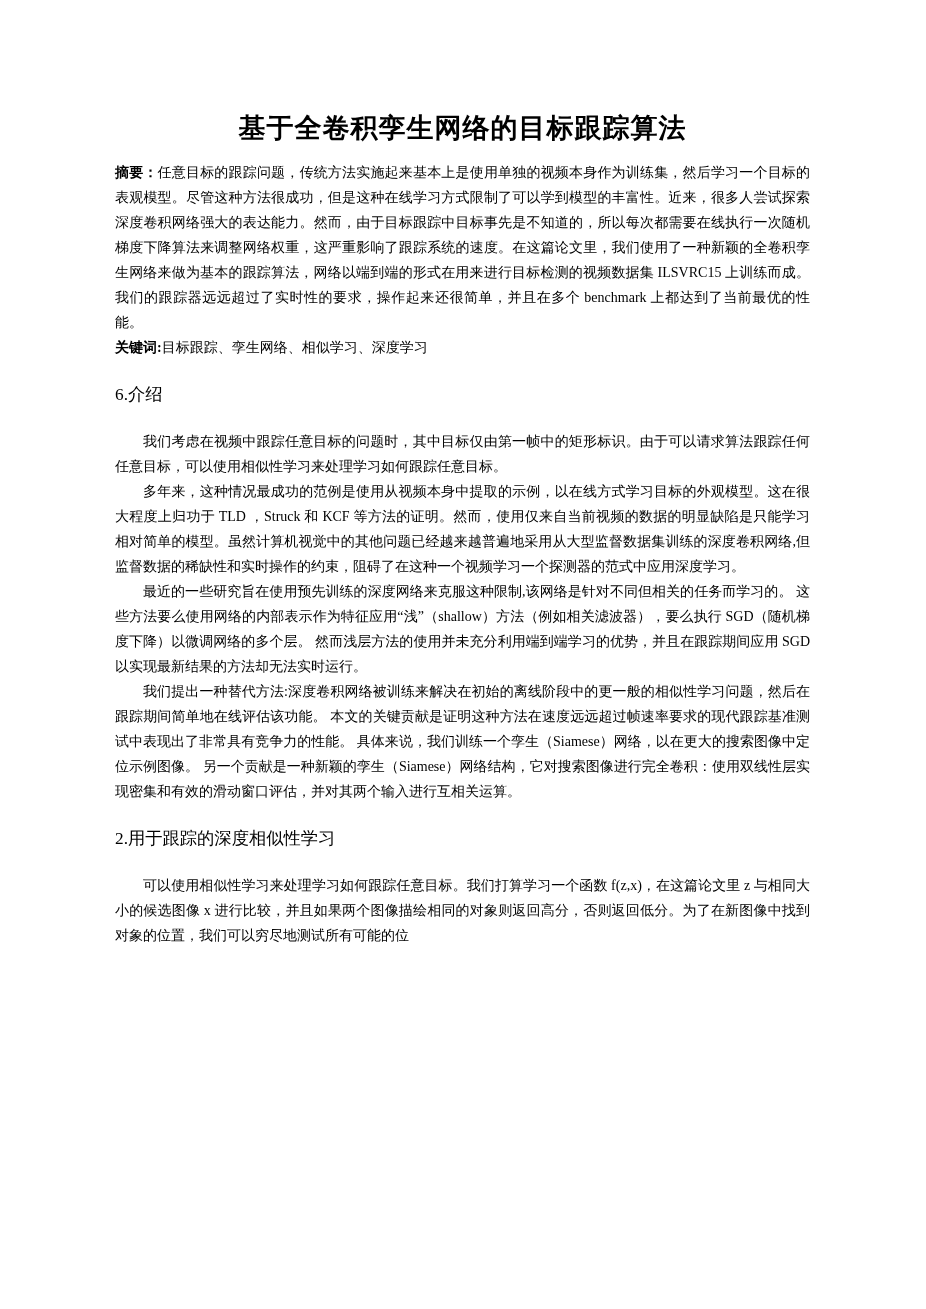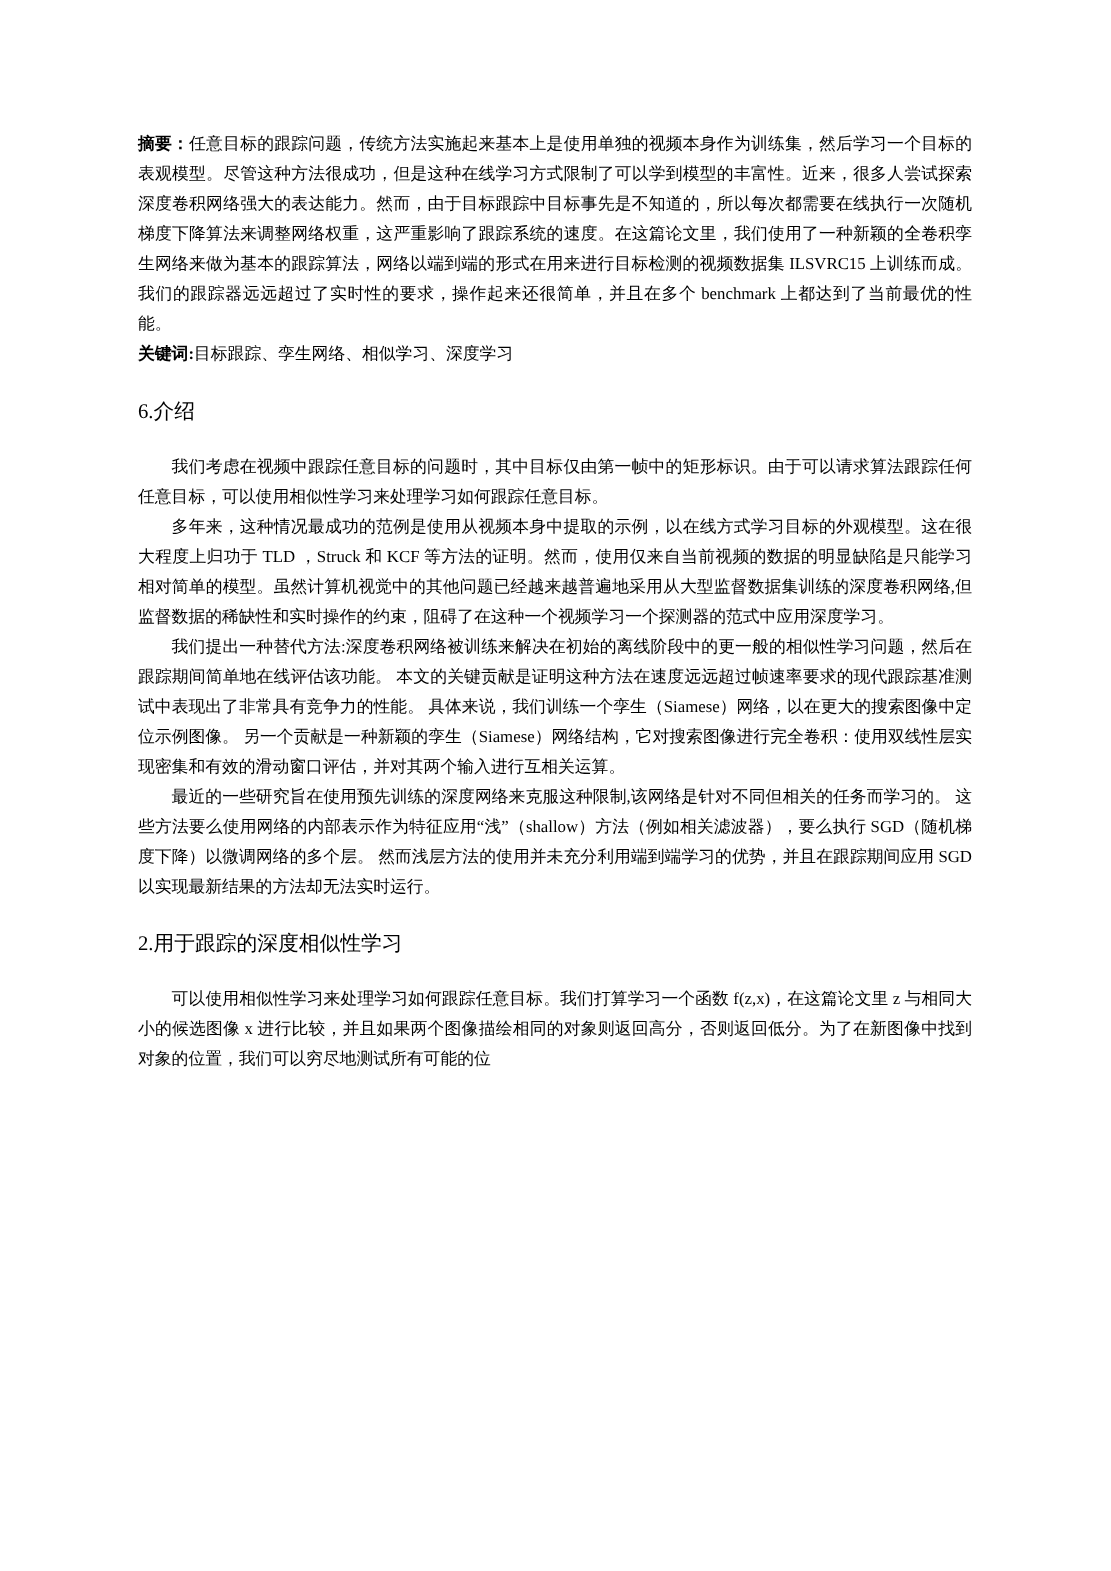--- a/index.html
+++ b/index.html
@@ -49,34 +49,35 @@
     margin: 22px 0 22px 0;
     text-indent: 0;
   }
 </style>
 </head>
 <body>
 
 <div class="page">
   <div class="content">
 
+    <h1 class="doc-title">基于全卷积孪生网络的目标跟踪算法</h1>
 
     <p class="para no-indent"><span class="lead">摘要：</span><span>任意目标的跟踪问题，传统方法实施起来基本上是使用单独的视频本身作为训练集，然后学习一个目标的表观模型。尽管这种方法很成功，但是这种在线学习方式限制了可以学到模型的丰富性。近来，很多人尝试探索深度卷积网络强大的表达能力。然而，由于目标跟踪中目标事先是不知道的，所以每次都需要在线执行一次随机梯度下降算法来调整网络权重，这严重影响了跟踪系统的速度。在这篇论文里，我们使用了一种新颖的全卷积孪生网络来做为基本的跟踪算法，网络以端到端的形式在用来进行目标检测的视频数据集 ILSVRC15 上训练而成。我们的跟踪器远远超过了实时性的要求，操作起来还很简单，并且在多个 benchmark 上都达到了当前最优的性能。</span></p>
 
     <p class="para no-indent"><span class="lead">关键词:</span><span>目标跟踪、孪生网络、相似学习、深度学习</span></p>
 
     <h2 class="section-heading">6.介绍</h2>
 
     <p class="para">我们考虑在视频中跟踪任意目标的问题时，其中目标仅由第一帧中的矩形标识。由于可以请求算法跟踪任何任意目标，可以使用相似性学习来处理学习如何跟踪任意目标。</p>
 
     <p class="para">多年来，这种情况最成功的范例是使用从视频本身中提取的示例，以在线方式学习目标的外观模型。这在很大程度上归功于 TLD ，Struck 和 KCF 等方法的证明。然而，使用仅来自当前视频的数据的明显缺陷是只能学习相对简单的模型。虽然计算机视觉中的其他问题已经越来越普遍地采用从大型监督数据集训练的深度卷积网络,但监督数据的稀缺性和实时操作的约束，阻碍了在这种一个视频学习一个探测器的范式中应用深度学习。</p>
 
+    <p class="para">最近的一些研究旨在使用预先训练的深度网络来克服这种限制,该网络是针对不同但相关的任务而学习的。 这些方法要么使用网络的内部表示作为特征应用“浅”（shallow）方法（例如相关滤波器），要么执行 SGD（随机梯度下降）以微调网络的多个层。 然而浅层方法的使用并未充分利用端到端学习的优势，并且在跟踪期间应用 SGD 以实现最新结果的方法却无法实时运行。</p>
+
     <p class="para">我们提出一种替代方法:深度卷积网络被训练来解决在初始的离线阶段中的更一般的相似性学习问题，然后在跟踪期间简单地在线评估该功能。 本文的关键贡献是证明这种方法在速度远远超过帧速率要求的现代跟踪基准测试中表现出了非常具有竞争力的性能。 具体来说，我们训练一个孪生（Siamese）网络，以在更大的搜索图像中定位示例图像。 另一个贡献是一种新颖的孪生（Siamese）网络结构，它对搜索图像进行完全卷积：使用双线性层实现密集和有效的滑动窗口评估，并对其两个输入进行互相关运算。</p>
-
-    <p class="para">最近的一些研究旨在使用预先训练的深度网络来克服这种限制,该网络是针对不同但相关的任务而学习的。 这些方法要么使用网络的内部表示作为特征应用“浅”（shallow）方法（例如相关滤波器），要么执行 SGD（随机梯度下降）以微调网络的多个层。 然而浅层方法的使用并未充分利用端到端学习的优势，并且在跟踪期间应用 SGD 以实现最新结果的方法却无法实时运行。</p>
 
 
     <h2 class="section-heading">2.用于跟踪的深度相似性学习</h2>
 
     <p class="para">可以使用相似性学习来处理学习如何跟踪任意目标。我们打算学习一个函数 f(z,x)，在这篇论文里 z 与相同大小的候选图像 x 进行比较，并且如果两个图像描绘相同的对象则返回高分，否则返回低分。为了在新图像中找到对象的位置，我们可以穷尽地测试所有可能的位</p>
 
   </div>
 </div>
 
 </body></html>

